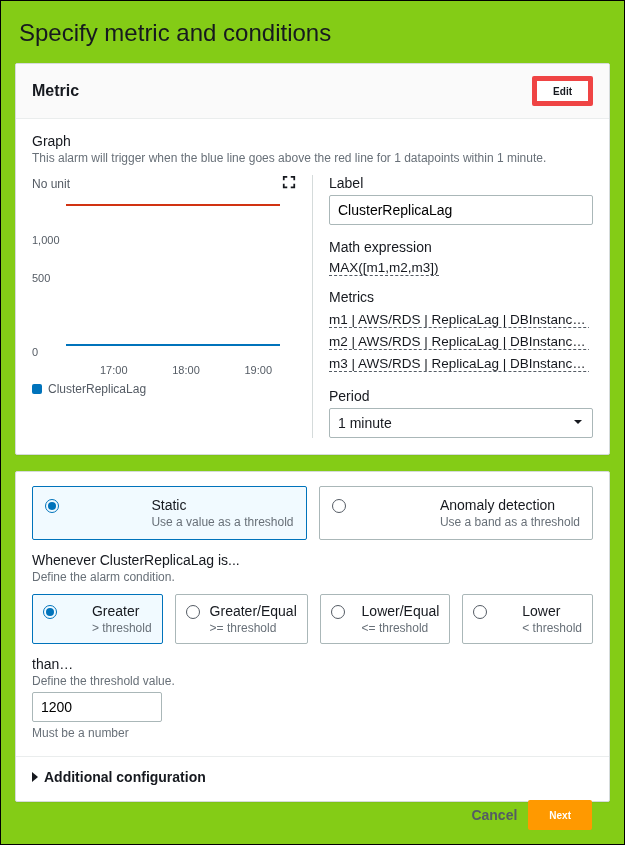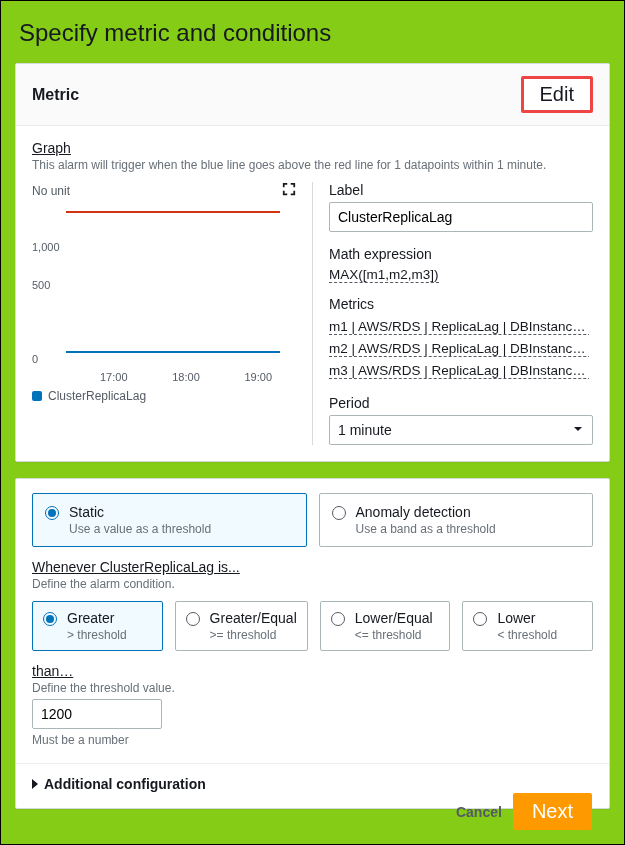--- a/index.html
+++ b/index.html
@@ -40,26 +40,26 @@
   }
   .panel-header h2 {
     font-size: 16px;
     font-weight: 700;
     margin: 0;
   }
   .panel-body {
     padding: 14px 16px 16px 16px;
   }
   .btn {
-    border: 3px solid #ef4444;
+    border: 5px solid #ef4444;
     background: #fff;
     color: #16191f;
     padding: 4px 16px;
-    font-size: 20px;
-    font-weight: 400;
+    font-size: 10px;
+    font-weight: 700;
     cursor: pointer;
     border-radius: 2px;
     min-height: 30px;
   }
   .btn-primary {
     background: #ff9900;
     border-color: #ff9900;
     color: #fff;
   }
   .btn-link {
@@ -68,21 +68,20 @@
     color: #545b64;
     font-weight: 700;
     cursor: pointer;
     font-size: 14px;
   }
   .section-label {
     font-size: 14px;
     font-weight: 400;
     color: #16191f;
     margin: 0 0 2px 0;
-    text-decoration: underline;
   }
   .section-desc {
     font-size: 12px;
     color: #687078;
     margin: 0 0 10px 0;
   }
   .two-col {
     display: flex;
     gap: 0;
   }
@@ -200,20 +199,21 @@
   }
   .radio-card {
     flex: 1;
     border: 1px solid #aab7b8;
     padding: 10px 12px;
     border-radius: 2px;
     cursor: pointer;
     display: flex;
     gap: 10px;
     background: #fff;
+    justify-content: space-between;
   }
   .radio-card.selected {
     border-color: #0073bb;
     background: #f1faff;
   }
   .radio-circle {
     width: 14px; height: 14px;
     border: 1px solid #545b64;
     border-radius: 50%;
     margin-top: 2px;

